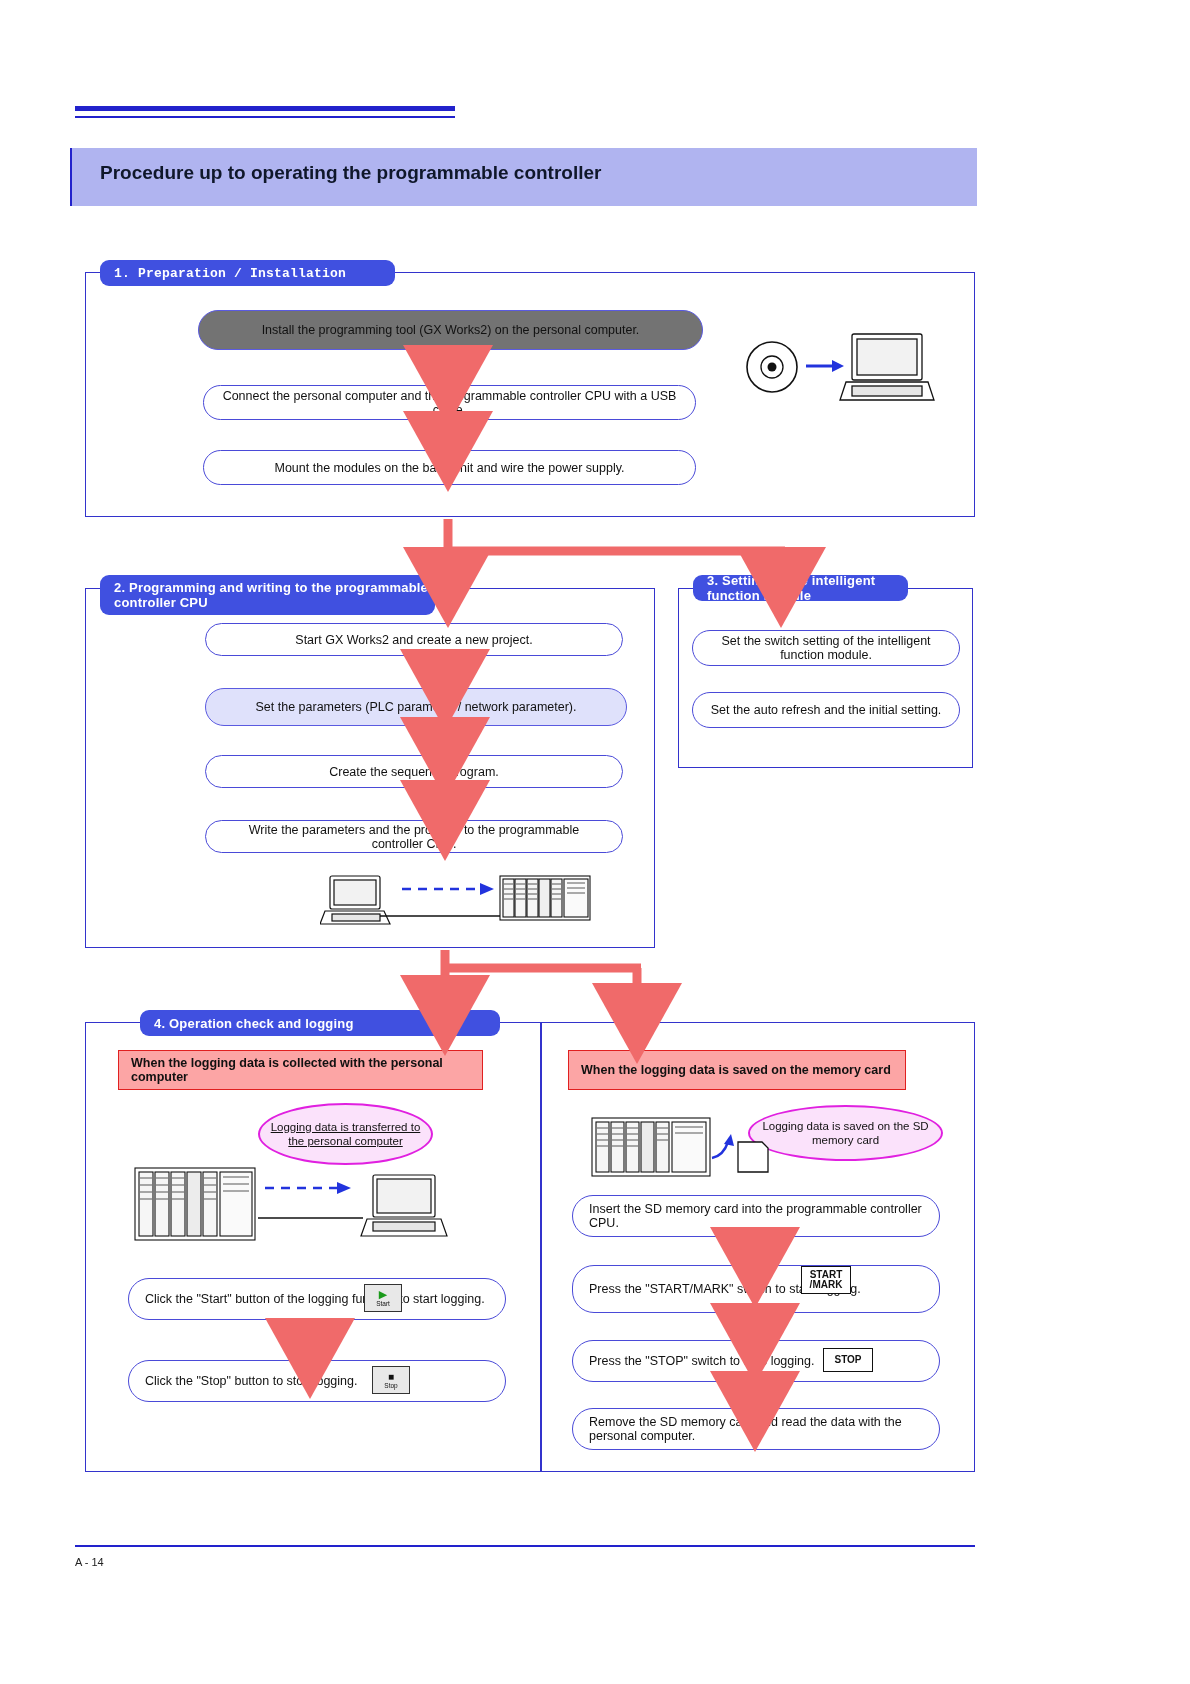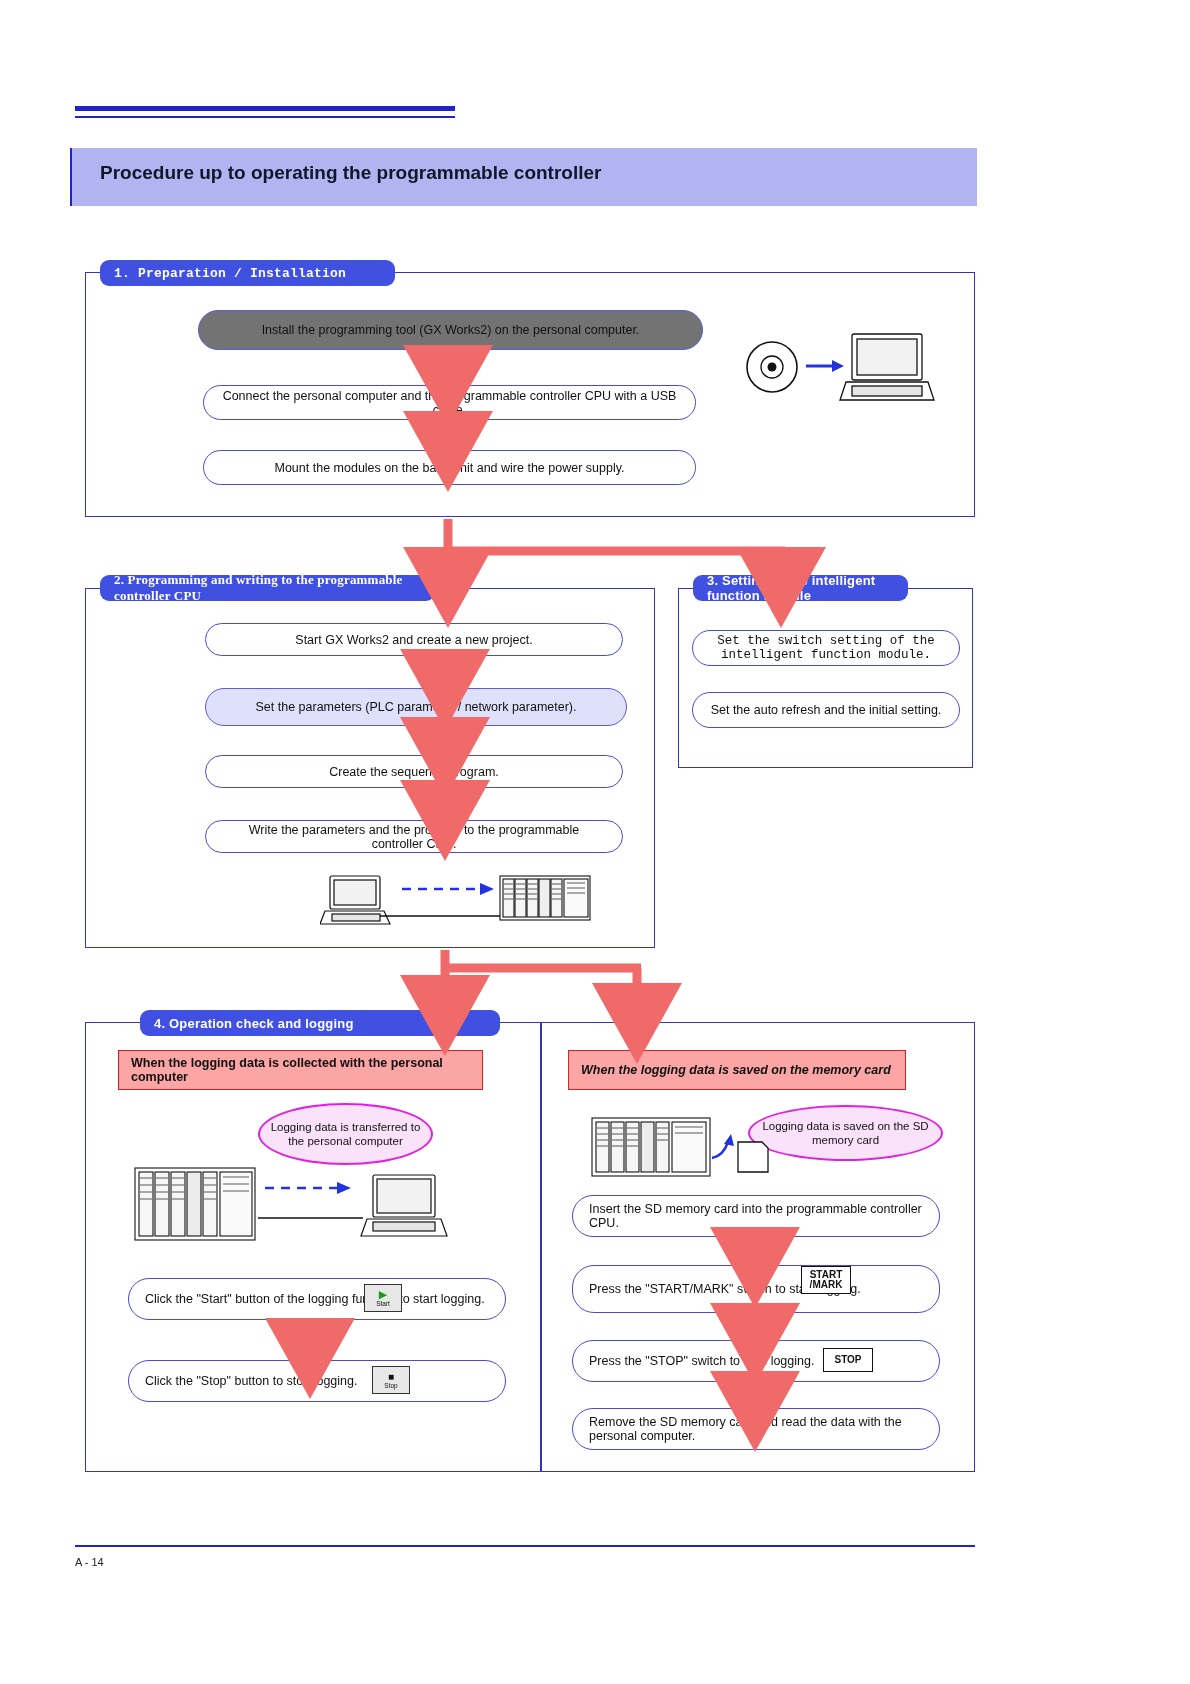--- a/index.html
+++ b/index.html
@@ -200,21 +200,21 @@
 
   <g fill="#ffffff" stroke="#111111" stroke-width="1.3">
     <rect x="112" y="4" width="70" height="46" rx="2"></rect>
     <rect x="117" y="9" width="60" height="36" fill="#f2f2f2"></rect>
     <path d="M106 52 L188 52 L194 70 L100 70 Z"></path>
     <rect x="112" y="56" width="70" height="10" fill="#e6e6e6"></rect>
   </g>
 </svg>
 
 <div class="sec-box" style="left:85px; top:588px; width:570px; height:360px;"></div>
-<div class="sec-tab" style="left:100px; top:575px; width:335px; height:26px;font-family:Liberation Serif, serif;">2. Programming and writing to the programmable controller CPU</div>
+<div class="sec-tab" style="left:100px; top:575px; width:335px; height:40px;">2. Programming and writing to the programmable controller CPU</div>
 
 <div class="pill" style="left:205px; top:623px; width:418px; height:33px;">Start GX Works2 and create a new project.</div>
 <div class="pill lav2" style="left:205px; top:688px; width:422px; height:38px;">Set the parameters (PLC parameter / network parameter).</div>
 <div class="pill" style="left:205px; top:755px; width:418px; height:33px;">Create the sequence program.</div>
 <div class="pill" style="left:205px; top:820px; width:418px; height:33px;">Write the parameters and the program to the programmable controller CPU.</div>
 
 <svg class="abs" style="left:320px; top:870px;" width="290" height="70">
 
   <g fill="#ffffff" stroke="#111111" stroke-width="1.2">
     <rect x="10" y="6" width="50" height="33" rx="2"></rect>
@@ -258,29 +258,29 @@
       <line x1="247" y1="13" x2="265" y2="13"></line>
         <line x1="247" y1="18" x2="265" y2="18"></line>
       <line x1="247" y1="23" x2="265" y2="23"></line>
     </g>
   </g>
 </svg>
 
 <div class="sec-box" style="left:678px; top:588px; width:295px; height:180px;"></div>
 <div class="sec-tab" style="left:693px; top:575px; width:215px; height:26px;">3. Setting of the intelligent function module</div>
 
-<div class="pill" style="left:692px; top:630px; width:268px; height:36px;font-family:Liberation Mono, monospace;">Set the switch setting of the intelligent function module.</div>
+<div class="pill" style="left:692px; top:630px; width:268px; height:36px;">Set the switch setting of the intelligent function module.</div>
 <div class="pill" style="left:692px; top:692px; width:268px; height:36px;">Set the auto refresh and the initial setting.</div>
 
 <div class="sec-box" style="left:85px; top:1022px; width:890px; height:450px;"></div>
 <div class="sec-tab" style="left:100px; top:1010px; width:360px; height:26px;margin-left:40px;">4. Operation check and logging</div>
 <div class="abs" style="left:540px; top:1022px; width:1.5px; height:450px; background:#3333cc;"></div>
 
 <div class="cap-box" style="left:118px; top:1050px; width:365px; height:40px;">When the logging data is collected with the personal computer</div>
-<div class="ellipse" style="left:258px; top:1103px; width:175px; height:62px;">Logging data is transferred to the personal computer</div>
+<div class="ellipse" style="left:258px; top:1103px; width:175px; height:62px;text-decoration:underline;">Logging data is transferred to the personal computer</div>
 
 <svg class="abs" style="left:125px; top:1160px;" width="340" height="100">
 
   <g fill="#ffffff" stroke="#111111" stroke-width="1.1">
     <rect x="10" y="8" width="120" height="72"></rect>
     <rect x="14" y="12" width="14" height="64" fill="#f6f6f6"></rect>
     <rect x="30" y="12" width="14" height="64" fill="#f6f6f6"></rect>
     <rect x="46" y="12" width="14" height="64" fill="#f6f6f6"></rect>
     <rect x="62" y="12" width="14" height="64" fill="#ececec"></rect>
     <rect x="78" y="12" width="14" height="64" fill="#f6f6f6"></rect>
@@ -327,21 +327,21 @@
   <span style="color:#1a9a1a;font-size:11px;line-height:1;">▶</span>
   <span style="font-size:6.5px;">Start</span>
 </div>
 
 <div class="pill left" style="left:128px; top:1360px; width:378px; height:42px;">Click the "Stop" button to stop logging.</div>
 <div class="btn-icon" style="left:372px; top:1366px; width:38px; height:28px;">
   <span style="color:#111111;font-size:10px;line-height:1;">■</span>
   <span style="font-size:6.5px;">Stop</span>
 </div>
 
-<div class="cap-box" style="left:568px; top:1050px; width:338px; height:40px;font-style:italic;">When the logging data is saved on the memory card</div>
+<div class="cap-box" style="left:568px; top:1050px; width:338px; height:40px;">When the logging data is saved on the memory card</div>
 <div class="ellipse" style="left:748px; top:1105px; width:195px; height:56px;">Logging data is saved on the SD memory card</div>
 
 <svg class="abs" style="left:588px; top:1112px;" width="220" height="80">
   <g fill="#ffffff" stroke="#111111" stroke-width="1.1">
     <rect x="4" y="6" width="118" height="58"></rect>
     <rect x="8" y="10" width="13" height="50" fill="#f6f6f6"></rect>
     <rect x="23" y="10" width="13" height="50" fill="#f6f6f6"></rect>
     <rect x="38" y="10" width="13" height="50" fill="#f6f6f6"></rect>
     <rect x="53" y="10" width="13" height="50" fill="#ececec"></rect>
     <rect x="68" y="10" width="13" height="50" fill="#f6f6f6"></rect>

